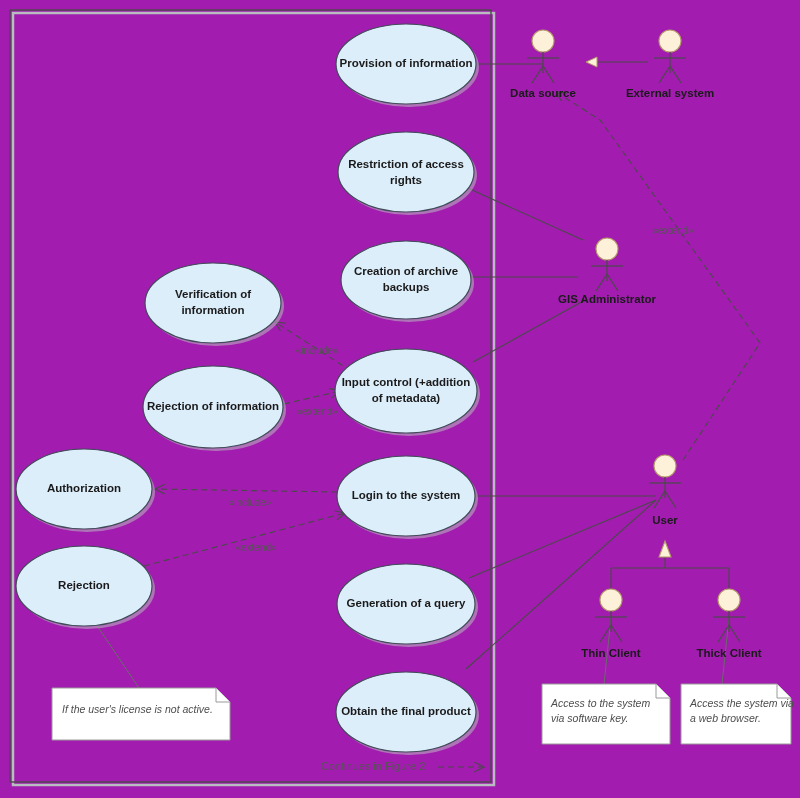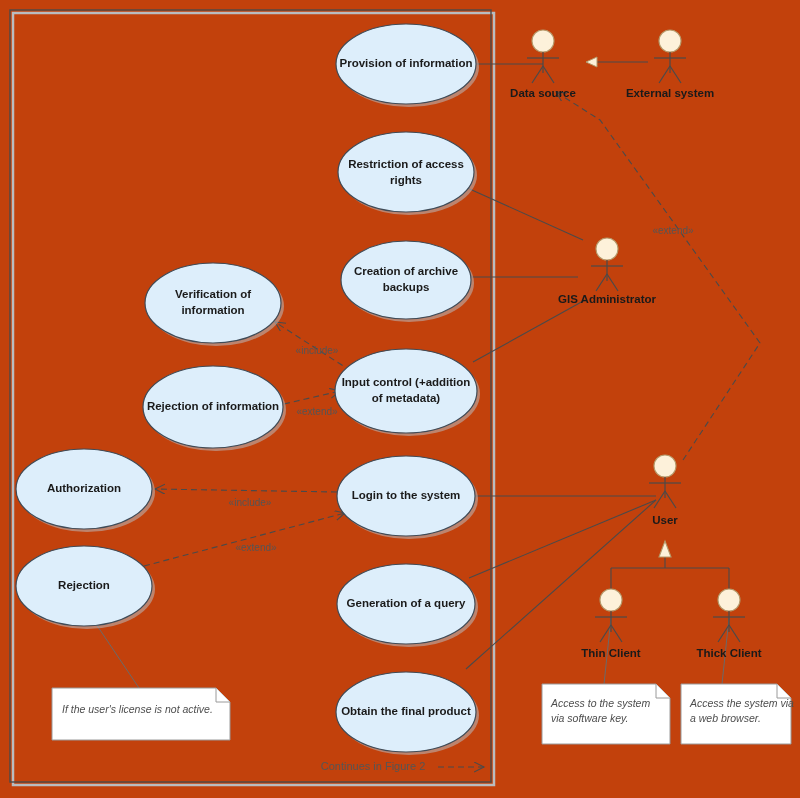--- a/index.html
+++ b/index.html
@@ -8,21 +8,21 @@
     padding: 0;
     background: #ffffff;
   }
   body {
     font-family: "Liberation Sans", sans-serif;
   }
   #canvas {
     position: relative;
     width: 800px;
     height: 798px;
-    background: #c2410c;
+    background: #a21caf;
     overflow: hidden;
   }
   svg#diagram {
     position: absolute;
     left: 0;
     top: 0;
     width: 800px;
     height: 798px;
   }
   .uc-label {

